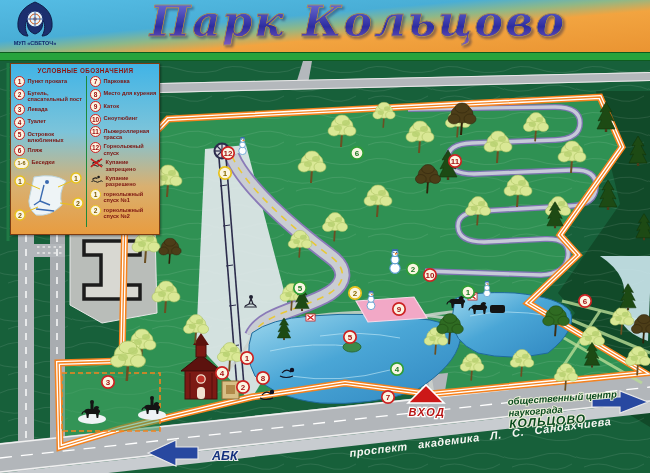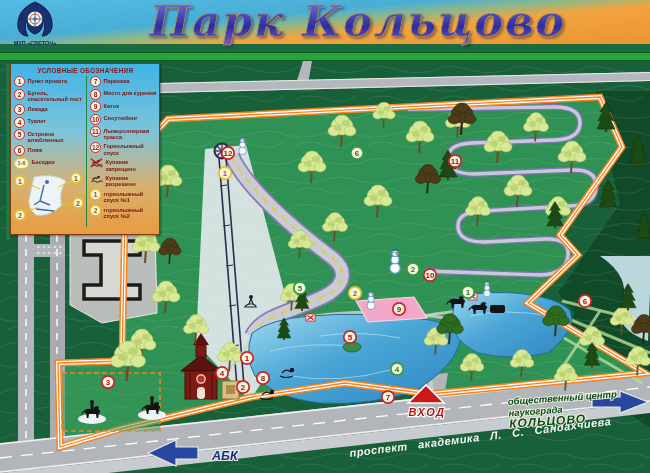--- a/index.html
+++ b/index.html
@@ -1,20 +1,20 @@
 <!DOCTYPE html>
 <html><head>
 <meta charset="utf-8">
 <style>
   html,body{margin:0;padding:0;background:#444;}
   #stage{position:relative;width:650px;height:473px;overflow:hidden;
          font-family:"Liberation Sans",sans-serif;background:#1b6b3c;}
 
   
-  #header{position:absolute;left:0;top:0;width:650px;height:44px;
+  #header{position:absolute;left:0;top:0;width:650px;height:52px;
     background:linear-gradient(175deg,#55bce4 0%,#49aed6 38%,#8fb887 50%,#f2a440 62%,#ea9432 100%);}
   #logo{position:absolute;left:3px;top:1px;width:64px;height:50px;text-align:center;}
   #logo svg{display:block;margin:0 auto;}
   #logo-caption{font-size:5.5px;font-weight:bold;color:#122a6e;line-height:1;}
   #title{position:absolute;left:70px;top:-4px;width:576px;height:56px;
     font-family:"DejaVu Serif",serif;font-style:italic;font-weight:bold;
     font-size:43px;letter-spacing:2px;white-space:nowrap;text-align:center;
     background:linear-gradient(180deg,#7d7de0 0%,#2d2da0 55%,#9a6ecc 100%);
     -webkit-background-clip:text;background-clip:text;color:transparent;
     -webkit-text-stroke:0.6px #caa02c;

